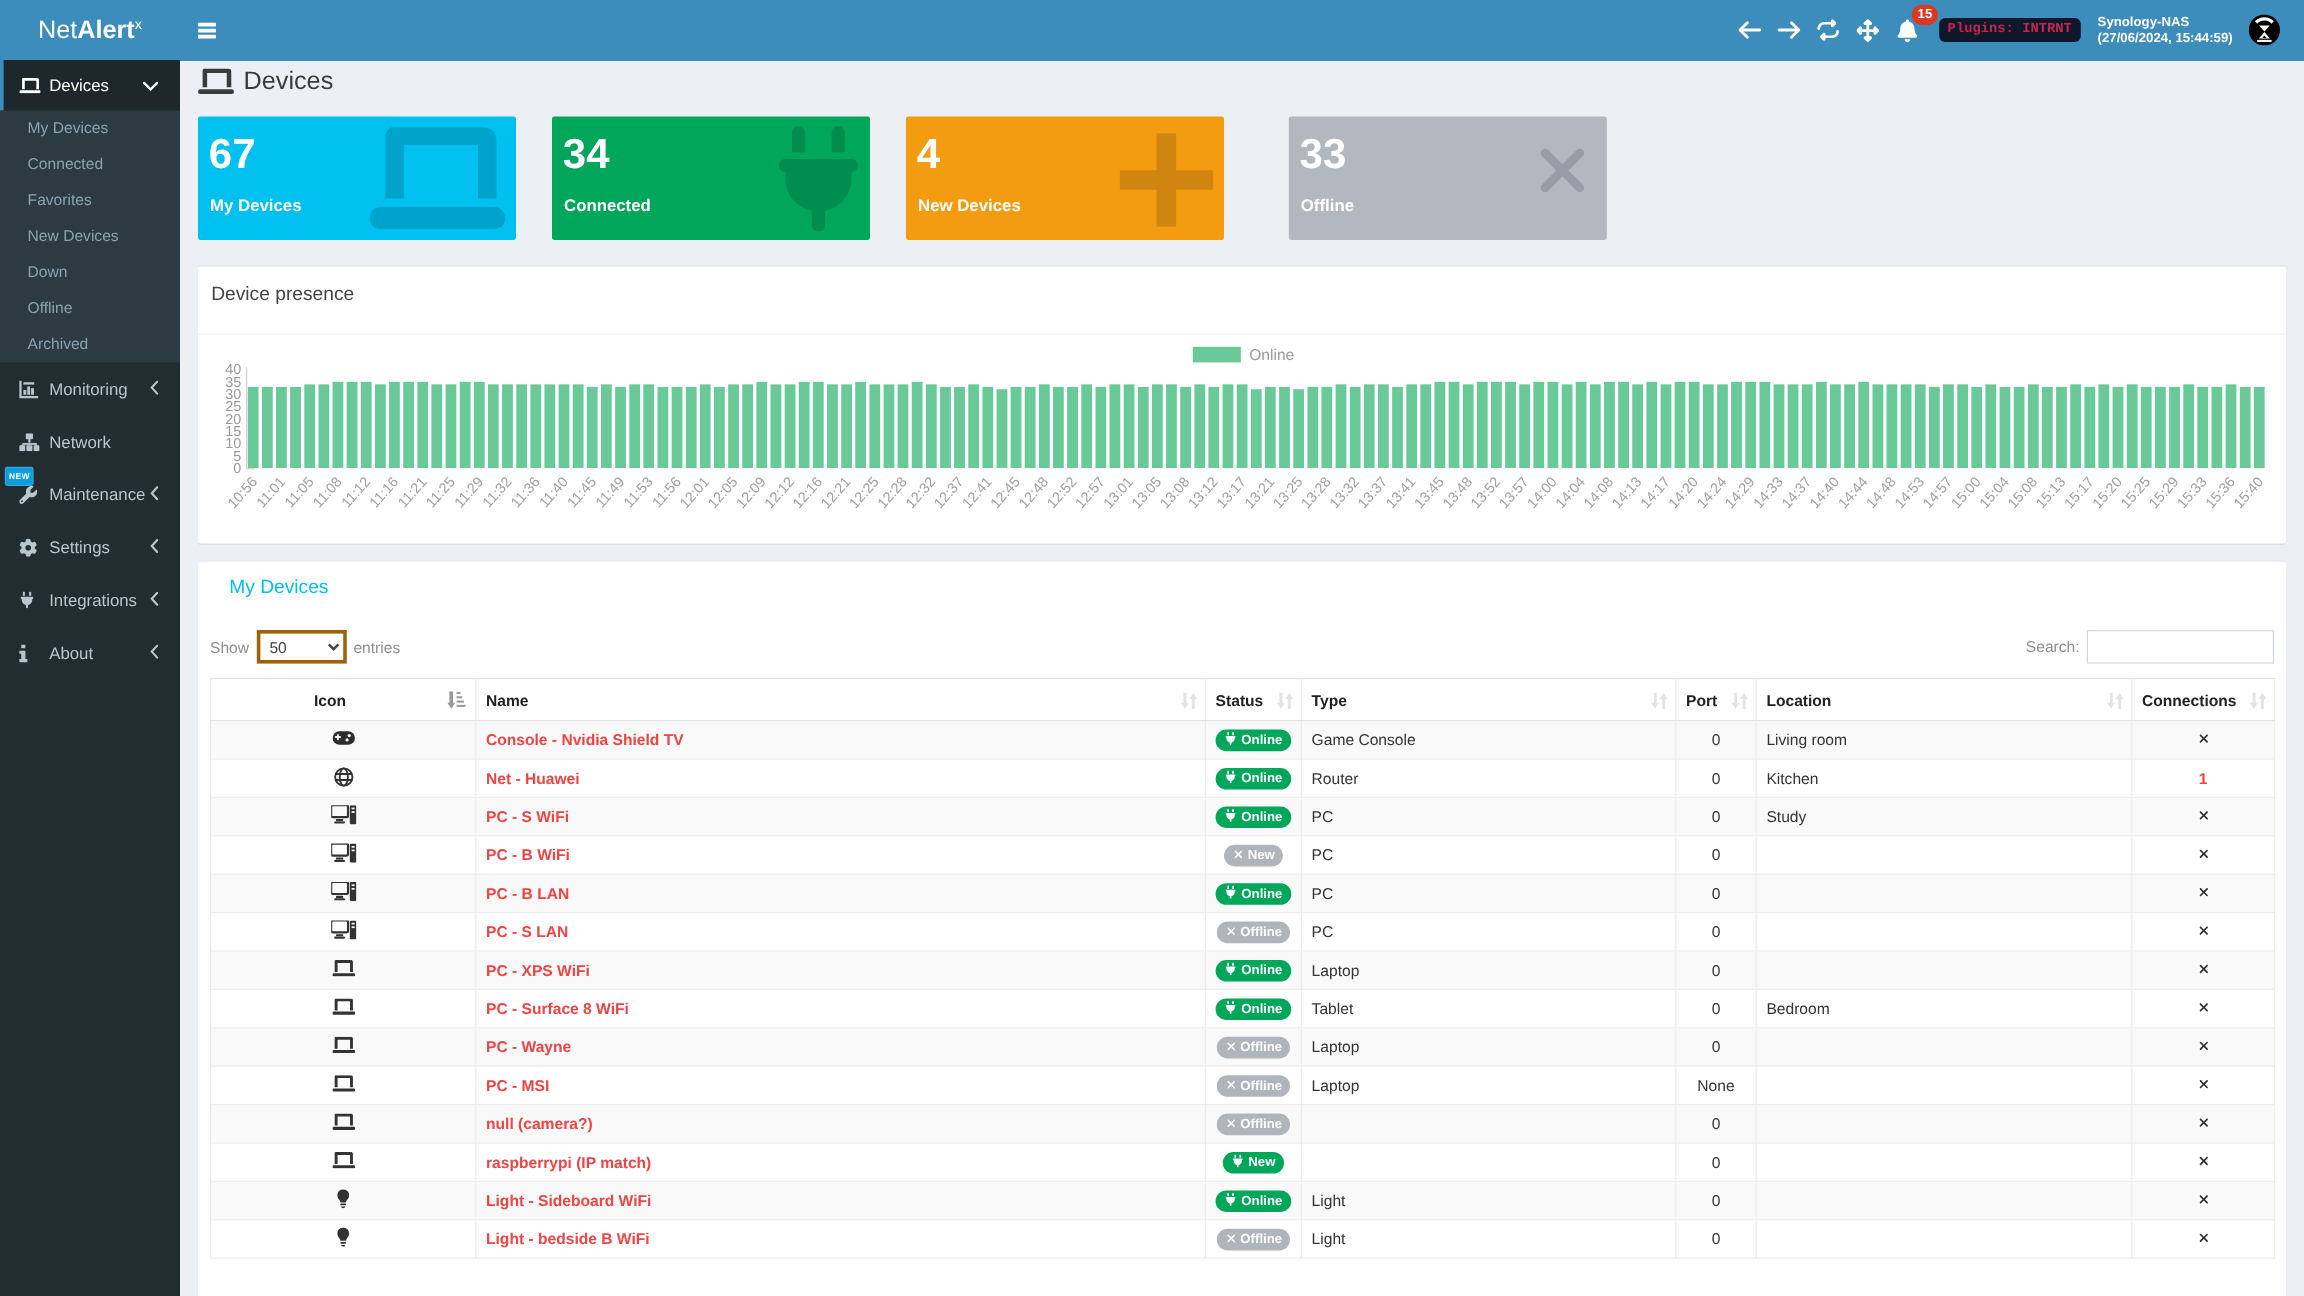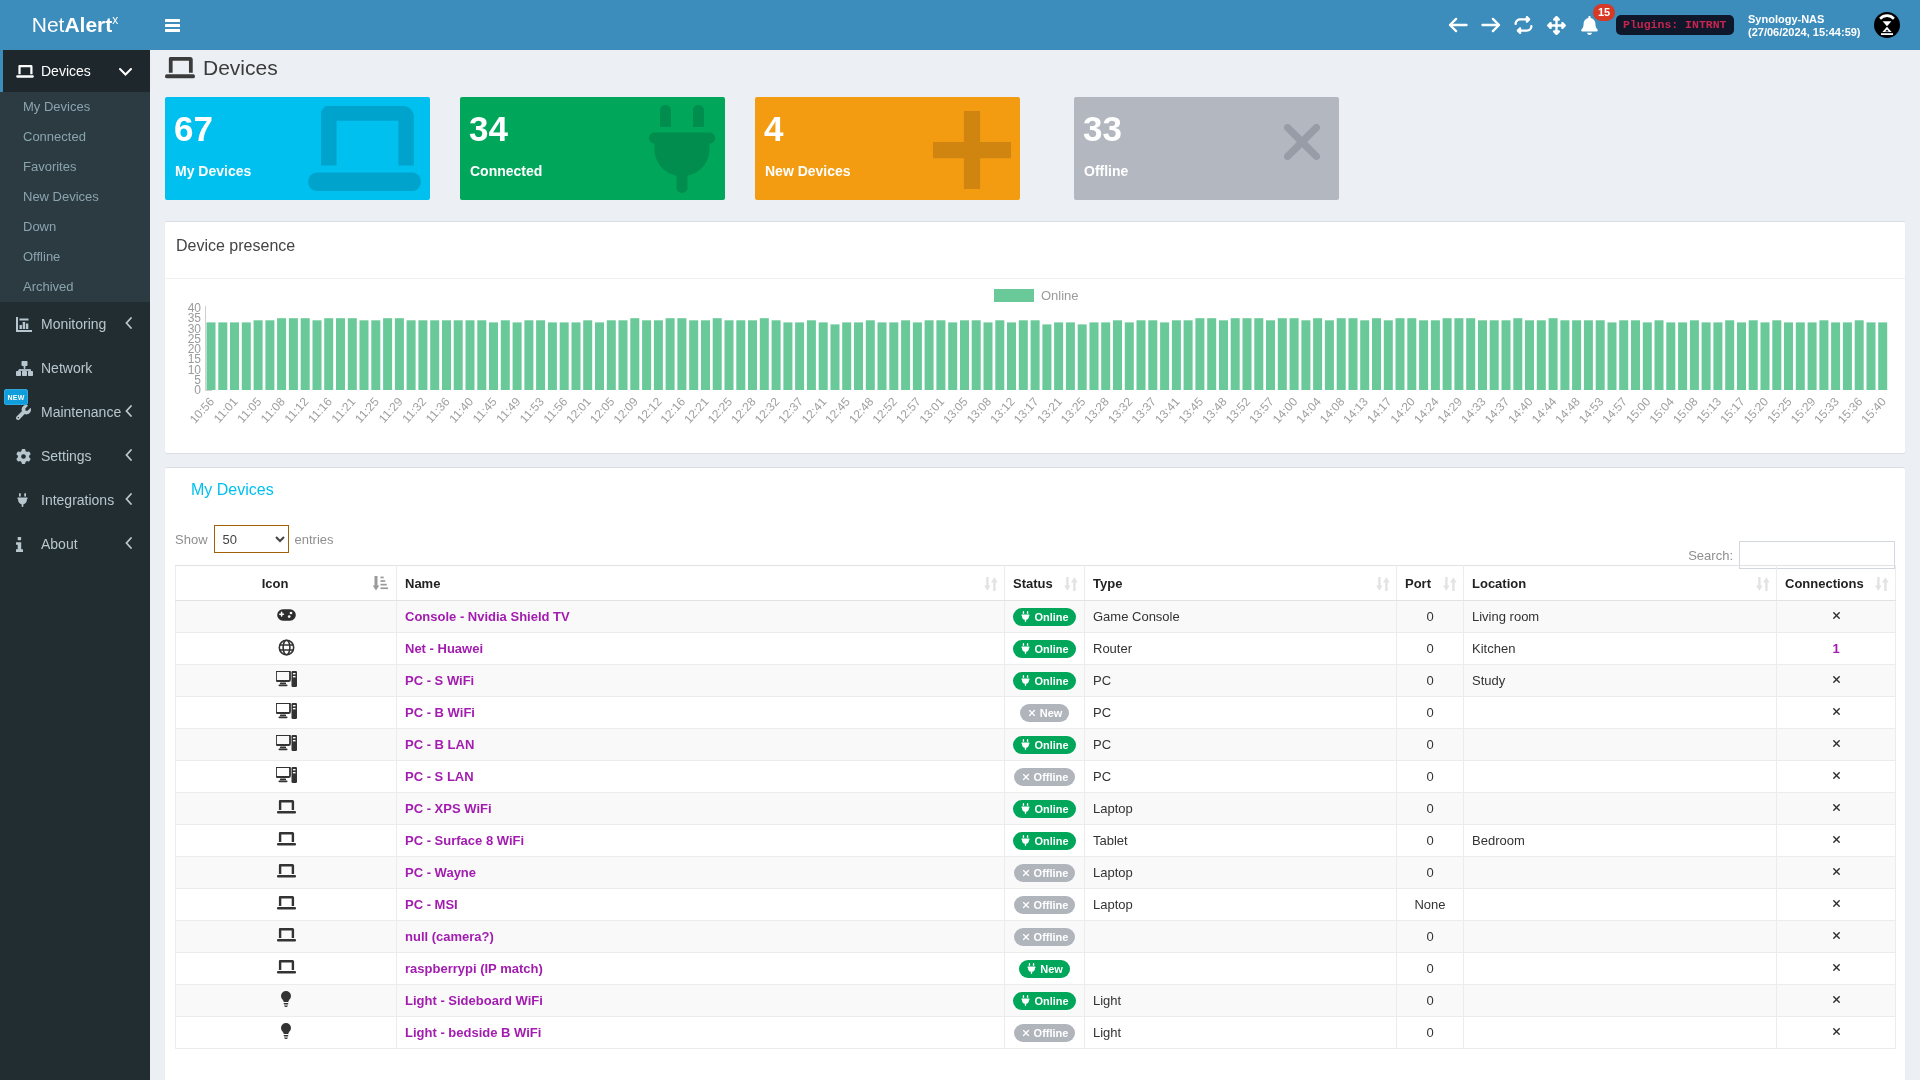--- a/index.html
+++ b/index.html
@@ -1,16 +1,16 @@
 <!DOCTYPE html>
 <html><head><meta charset="utf-8">
 <style>
 * { margin:0; padding:0; box-sizing:border-box; }
 html,body { width:1920px; height:1080px; overflow:hidden; font-family:"Liberation Sans", sans-serif; background:#ecf0f5; }
-a { color:#a21caf; text-decoration:none; }
+a { color:#ef4444; text-decoration:none; }
 
 .sidebar { position:fixed; left:0; top:0; width:150px; height:1080px; background:#222d32; z-index:20; }
 .logo { height:50px; background:#3c8dbc; color:#fff; text-align:center; line-height:41px; font-size:21px; }
 .logo sup { font-size:12px; }
 .logo b { font-weight:bold;text-align:right; }
 
 .m-item { position:relative; display:flex; align-items:center; color:#b8c7ce; font-size:14px; height:44px; padding-left:16px; }
 .m-item .mi { width:25px; flex:0 0 25px; display:flex; align-items:center; }
 .m-item .chev { position:absolute; right:18px; top:50%; transform:translateY(-50%); }
 .m-active { background:#1e282c; color:#fff; border-left:3px solid #3c8dbc; padding-left:13px; height:42px; }
@@ -36,22 +36,22 @@
 .sbox .lbl { position:absolute; left:10px; top:66px; font-size:14px; font-weight:bold; }
 .sbox .bigic { position:absolute; right:9px; }
 .b-cyan { background:#00c0ef; } .b-green { background:#00a65a; } .b-orange { background:#f39c12; } .b-gray { background:#b3b7bf;margin-left:24px; }
 .chartbox { position:absolute; left:15px; top:171px; width:1740px; height:232px; background:#fff; border-radius:2px; border-top:1px solid #d8dce3; box-shadow:0 1px 1px rgba(0,0,0,0.08); }
 .chartbox h3 { font-size:16px; font-weight:normal; color:#444; padding:15px 0 0 11px; }
 .chartbox .divider { position:absolute; left:0; right:0; top:56px; border-top:1px solid #f0f0f0; }
 
 .tablebox { position:absolute; left:15px; top:417px; width:1740px; height:700px; background:#fff; border-radius:2px; border-top:1px solid #d8dce3; box-shadow:0 1px 1px rgba(0,0,0,0.08); }
 .tablebox h3 { font-size:16px; font-weight:normal; color:#00c0ef; padding:13px 0 0 26px; }
 .dt-top { position:absolute; left:10px; right:10px; top:57px; height:28px; font-size:13px; color:#8f8f8f; }
-.dt-top select { width:75px; height:28px; font-size:13px; color:#444; border:1px solid #a16207; background:#fff; margin:0 6px; padding:0 4px; font-family:"Liberation Sans", sans-serif; }
-.dt-search { position:absolute; right:0; top:16px; }
+.dt-top select { width:75px; height:28px; font-size:13px; color:#444; border:3px solid #a16207; background:#fff; margin:0 6px; padding:0 4px; font-family:"Liberation Sans", sans-serif; }
+.dt-search { position:absolute; right:0; top:0; }
 .dt-search input { width:156px; height:28px; border:1px solid #d2d6de; margin-left:6px; }
 table.dt { position:absolute; left:10px; top:97px; border-collapse:collapse; width:1720px; font-size:13px; color:#333; table-layout:fixed; }
 table.dt th { font-size:13px; font-weight:bold; color:#222; height:35px; border:1px solid #ececec; border-top:1px solid #e2e2e2; border-bottom:1px solid #e2e2e2; position:relative; padding:0 30px 0 8px; }
 table.dt td { height:32px; border:1px solid #ececec; padding:0 8px; overflow:hidden; white-space:nowrap; }
 table.dt tr:nth-child(even) td { background:#f9f9f9; }
 th .s2 { position:absolute; right:6px; top:11px; }
 .c-icon { text-align:center; }
 .c-name a { font-weight:bold; }
 .c-st,.c-port,.c-conn { text-align:center; }
 th.h-icon { text-align:center; } th.h-name,th.h-type,th.h-loc { text-align:left; } th.h-st,th.h-port,th.h-conn { text-align:left; }

